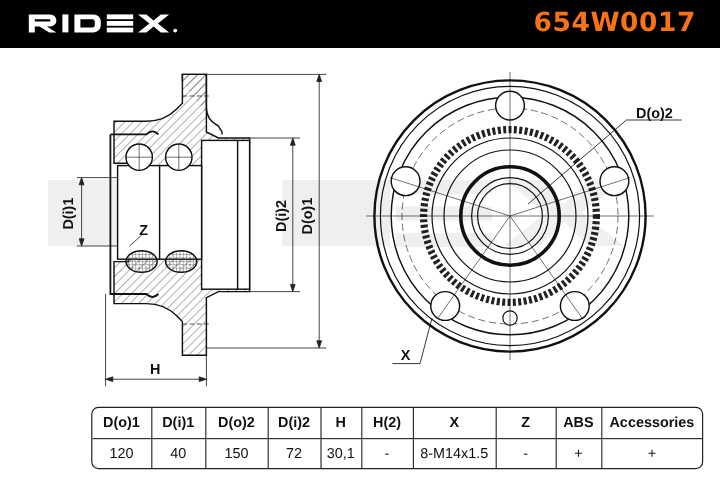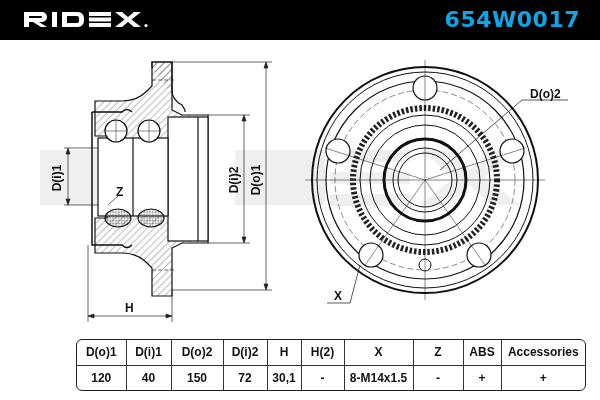--- a/index.html
+++ b/index.html
@@ -1,26 +1,26 @@
 <!DOCTYPE html>
 <html><head>
 <meta charset="utf-8">
 <style>
   html, body { margin: 0; padding: 0; }
   body { width: 600px; height: 400px; background: #ffffff; position: relative; overflow: hidden; font-family: "Liberation Sans", sans-serif; }
   .topbar { position: absolute; left: 0; top: 0; width: 600px; height: 40px; background: #000; }
   .logo { position: absolute; left: 22px; top: 7px; height: 24px; }
-  .partno { position: absolute; right: 20px; top: 7px; color: #0ea5e9; font-size: 22px; font-weight: bold; letter-spacing: 0.5px; font-family: "DejaVu Sans", sans-serif; }
+  .partno { position: absolute; right: 20px; top: 7px; color: #f97316; font-size: 22px; font-weight: bold; letter-spacing: 0.5px; font-family: "DejaVu Sans", sans-serif; }
   .drawing { position: absolute; left: 0; top: 40px; width: 600px; height: 295px; }
   .specs { position: absolute; left: 76px; top: 339px; width: 508px; height: 50px; border: 1.5px solid #222; border-radius: 6px; border-collapse: separate; border-spacing: 0; overflow: hidden; }
   table.spec-table { width: 100%; height: 100%; border-collapse: collapse; table-layout: fixed; }
   table.spec-table th, table.spec-table td { border-right: 1px solid #333; text-align: center; font-size: 12px; color: #111; padding: 0; height: 24px; }
   table.spec-table th:last-child, table.spec-table td:last-child { border-right: none; }
   table.spec-table th { font-weight: bold; border-bottom: 1px solid #333; font-size: 12px; }
-  table.spec-table td { font-weight: bold; }
+  table.spec-table td { font-weight: normal; }
 </style>
 </head>
 <body>
 
 <div class="topbar">
   <svg class="logo" width="130" height="24" viewBox="0 0 130 24">
     <g fill="#fff">
 
       <path d="M2 5 h18 a5 5 0 0 1 0 10 h-3 l8 5 h-6 l-8 -5 h-4 v5 h-5 z M7 9 v2 h12 a1 1 0 0 0 0 -2 z"></path>
 

